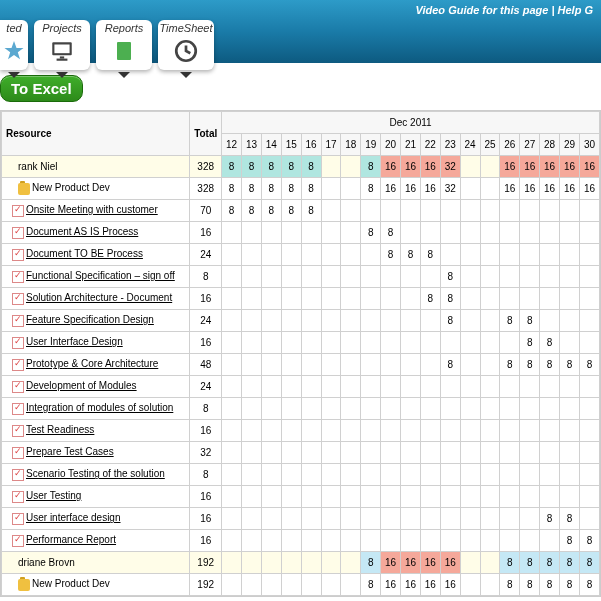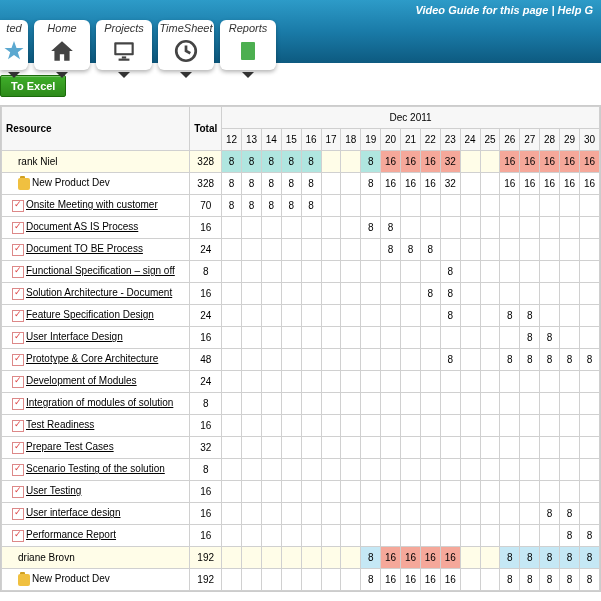--- a/index.html
+++ b/index.html
@@ -9,21 +9,21 @@
 .help-links { position: absolute; top: 4px; right: 8px; color: #fff; font-size: 11px; font-weight: bold; }
 .nav-row { display: flex; gap: 6px; padding: 20px 0 0 0; align-items: flex-start; }
 .nav-btn { background: #fff; border-radius: 6px; width: 56px; text-align: center; padding: 2px 0 4px 0; box-shadow: 0 2px 4px rgba(0,0,0,0.3); cursor: pointer; position: relative; }
 .nav-btn.partial { border-top-left-radius: 0; border-bottom-left-radius: 0; width: 28px; }
 .nav-btn .lbl { font-size: 11px; color: #333; display: block; margin-bottom: 2px; }
 .nav-btn .ico { height: 30px; display: flex; align-items: center; justify-content: center; }
 .nav-btn.active { background: #fff; }
 .nav-btn.active .ico svg path, .nav-btn.active .ico svg rect { fill: #4caf50; }
 .nav-btn .drop { position: absolute; bottom: -8px; left: 50%; transform: translateX(-50%); width: 0; height: 0; border-left: 6px solid transparent; border-right: 6px solid transparent; border-top: 6px solid #333; }
 
-.excel-btn { margin: 12px 0 8px 0; background: linear-gradient(#3fae2a, #2d8a1a); color: #fff; font-weight: bold; font-size: 11px; padding: 4px 10px; border: 1px solid #1a6b0a; border-radius: 2px; box-shadow: inset 0 1px 0 rgba(255,255,255,0.3); cursor: pointer; display: inline-block; }
+.excel-btn { margin: 12px 0 8px 0; background: linear-gradient(#3fae2a, #2d8a1a); color: #fff; font-weight: bold; font-size: 15px; padding: 4px 10px; border: 1px solid #1a6b0a; border-radius: 10px; box-shadow: inset 0 1px 0 rgba(255,255,255,0.3); cursor: pointer; display: inline-block; }
 
 .grid-wrap { border: 1px solid #ccc; overflow: hidden; }
 table { border-collapse: collapse; font-size: 10px; }
 th, td { border: 1px solid #d0d0d0; text-align: center; height: 22px; padding: 0; }
 th { background: #f7f7f7; font-weight: normal; }
 .resource-col { width: 190px; text-align: left; padding-left: 4px; }
 .total-col { width: 32px; text-align: center; }
 .day-col { width: 20px; }
 .month-hdr { font-weight: normal; background: #f7f7f7; }
 .resource-hdr { font-weight: bold; background: #f7f7f7; }
@@ -48,63 +48,54 @@
 
 
 <div class="top-bar">
   <div class="help-links">Video Guide for this page | Help G</div>
   <div class="nav-row" id="nav-row">
       <div class="nav-btn partial">
         <span class="lbl">ted</span>
         <div class="ico">
           <svg width="24" height="24" viewBox="0 0 24 24">
             <path fill="#5ba8d0" d="M12 2l2.5 7h7l-5.7 4.3 2.2 7L12 16l-6 4.3 2.2-7L2.5 9h7z"></path>
-          </svg>
-        </div>
-        <div class="drop"></div>
-      </div>
-      <div class="nav-btn">
-        <span class="lbl">Home</span>
-        <div class="ico">
-          <svg width="26" height="26" viewBox="0 0 24 24">
-            <path fill="#444" d="M12 3l10 9h-3v9h-5v-6h-4v6H5v-9H2z"></path>
           </svg>
         </div>
         <div class="drop"></div>
       </div>
       <div class="nav-btn">
         <span class="lbl">Projects</span>
         <div class="ico">
           <svg width="26" height="26" viewBox="0 0 24 24">
             <rect fill="#444" x="3" y="4" width="18" height="12" rx="1"></rect>
             <rect fill="#fff" x="5" y="6" width="14" height="8"></rect>
             <rect fill="#444" x="10" y="17" width="4" height="2"></rect>
             <rect fill="#444" x="7" y="19" width="10" height="2"></rect>
           </svg>
         </div>
         <div class="drop"></div>
       </div>
-      <div class="nav-btn">
-        <span class="lbl">TimeSheet</span>
-        <div class="ico">
-          <svg width="26" height="26" viewBox="0 0 24 24">
-            <circle fill="none" stroke="#444" stroke-width="2.5" cx="12" cy="12" r="9"></circle>
-            <path stroke="#444" stroke-width="2.5" fill="none" d="M12 7v5l4 2"></path>
-          </svg>
-        </div>
-        <div class="drop"></div>
-      </div>
       <div class="nav-btn active">
         <span class="lbl">Reports</span>
         <div class="ico">
           <svg width="24" height="24" viewBox="0 0 24 24">
             <rect fill="#4caf50" x="5" y="3" width="14" height="18" rx="1"></rect>
             <rect fill="#fff" x="8" y="7" width="8" height="1.5"></rect>
             <rect fill="#fff" x="8" y="10" width="8" height="1.5"></rect>
             <rect fill="#fff" x="8" y="13" width="8" height="1.5"></rect>
+          </svg>
+        </div>
+        <div class="drop"></div>
+      </div>
+      <div class="nav-btn">
+        <span class="lbl">TimeSheet</span>
+        <div class="ico">
+          <svg width="26" height="26" viewBox="0 0 24 24">
+            <circle fill="none" stroke="#444" stroke-width="2.5" cx="12" cy="12" r="9"></circle>
+            <path stroke="#444" stroke-width="2.5" fill="none" d="M12 7v5l4 2"></path>
           </svg>
         </div>
         <div class="drop"></div>
       </div>
     </div>
 </div>
 
 <button class="excel-btn">To Excel</button>
 
 <div class="grid-wrap">

